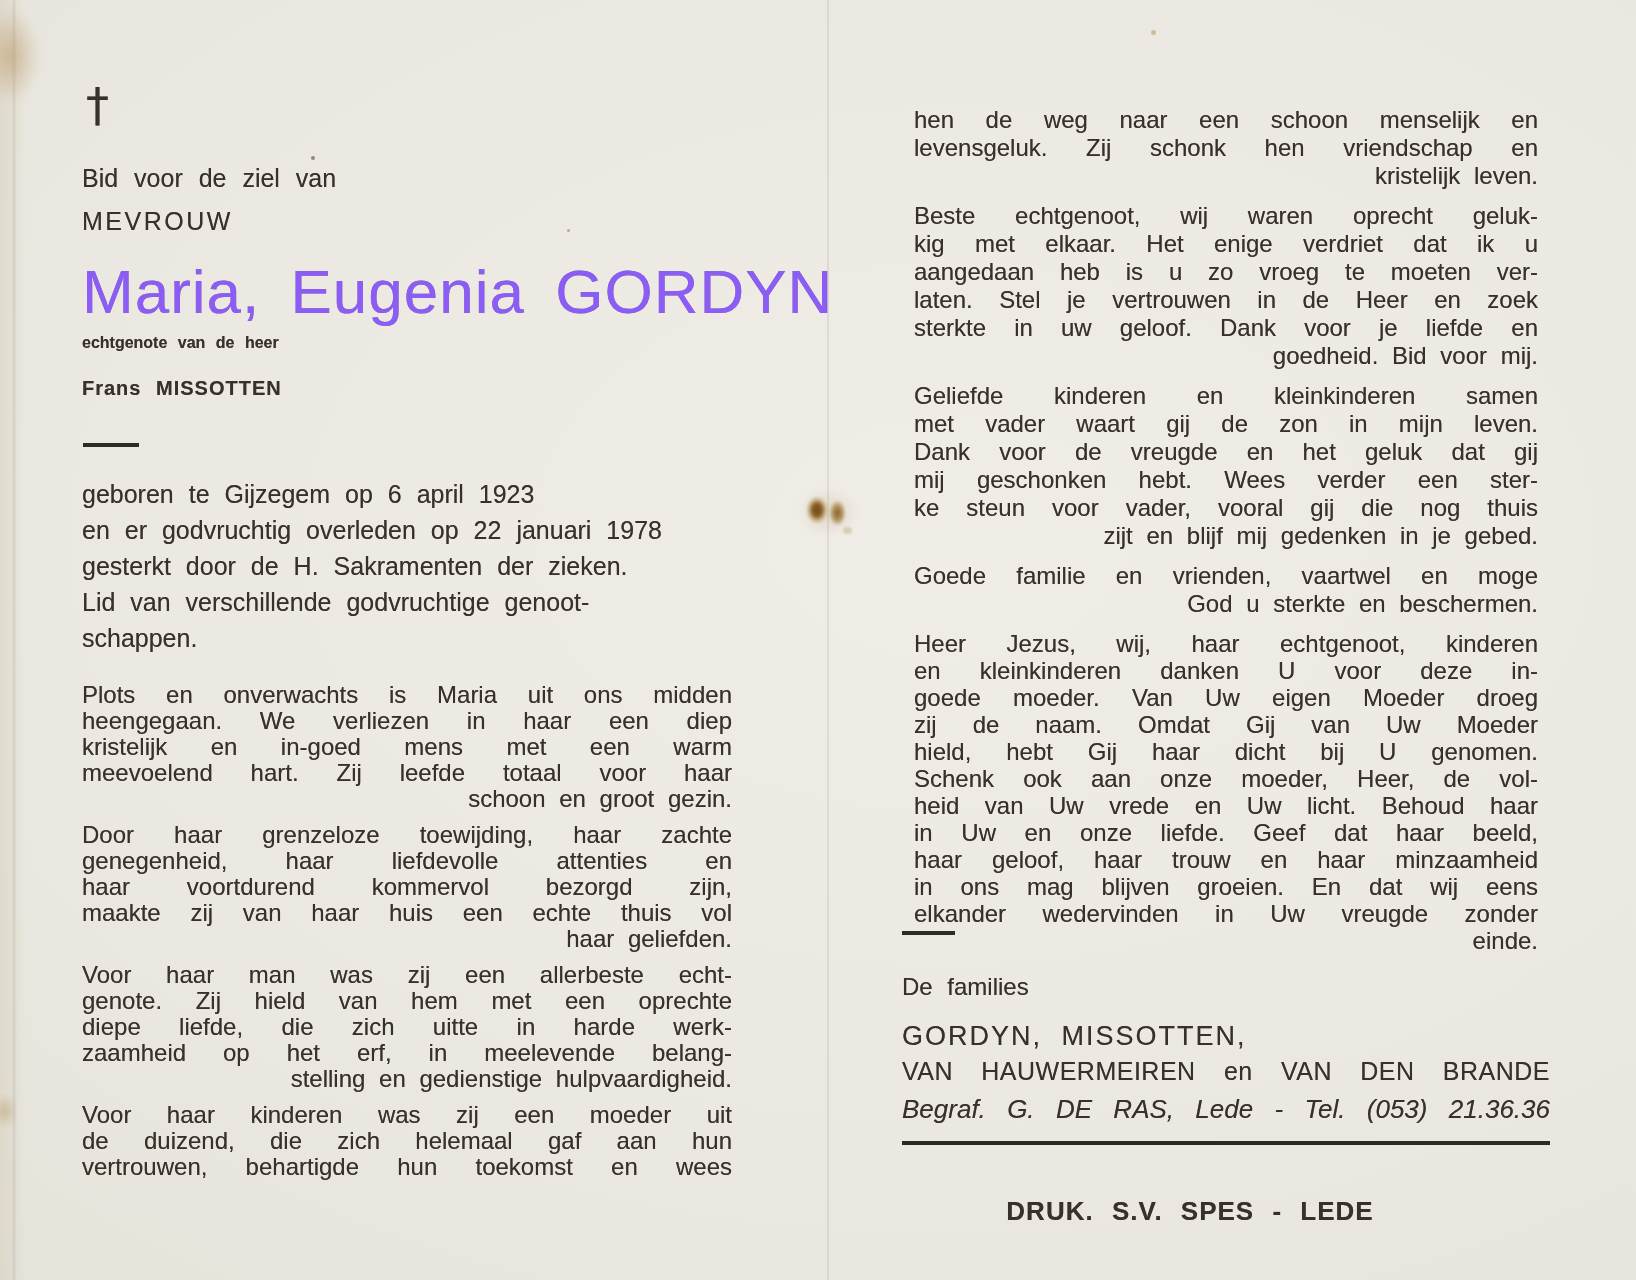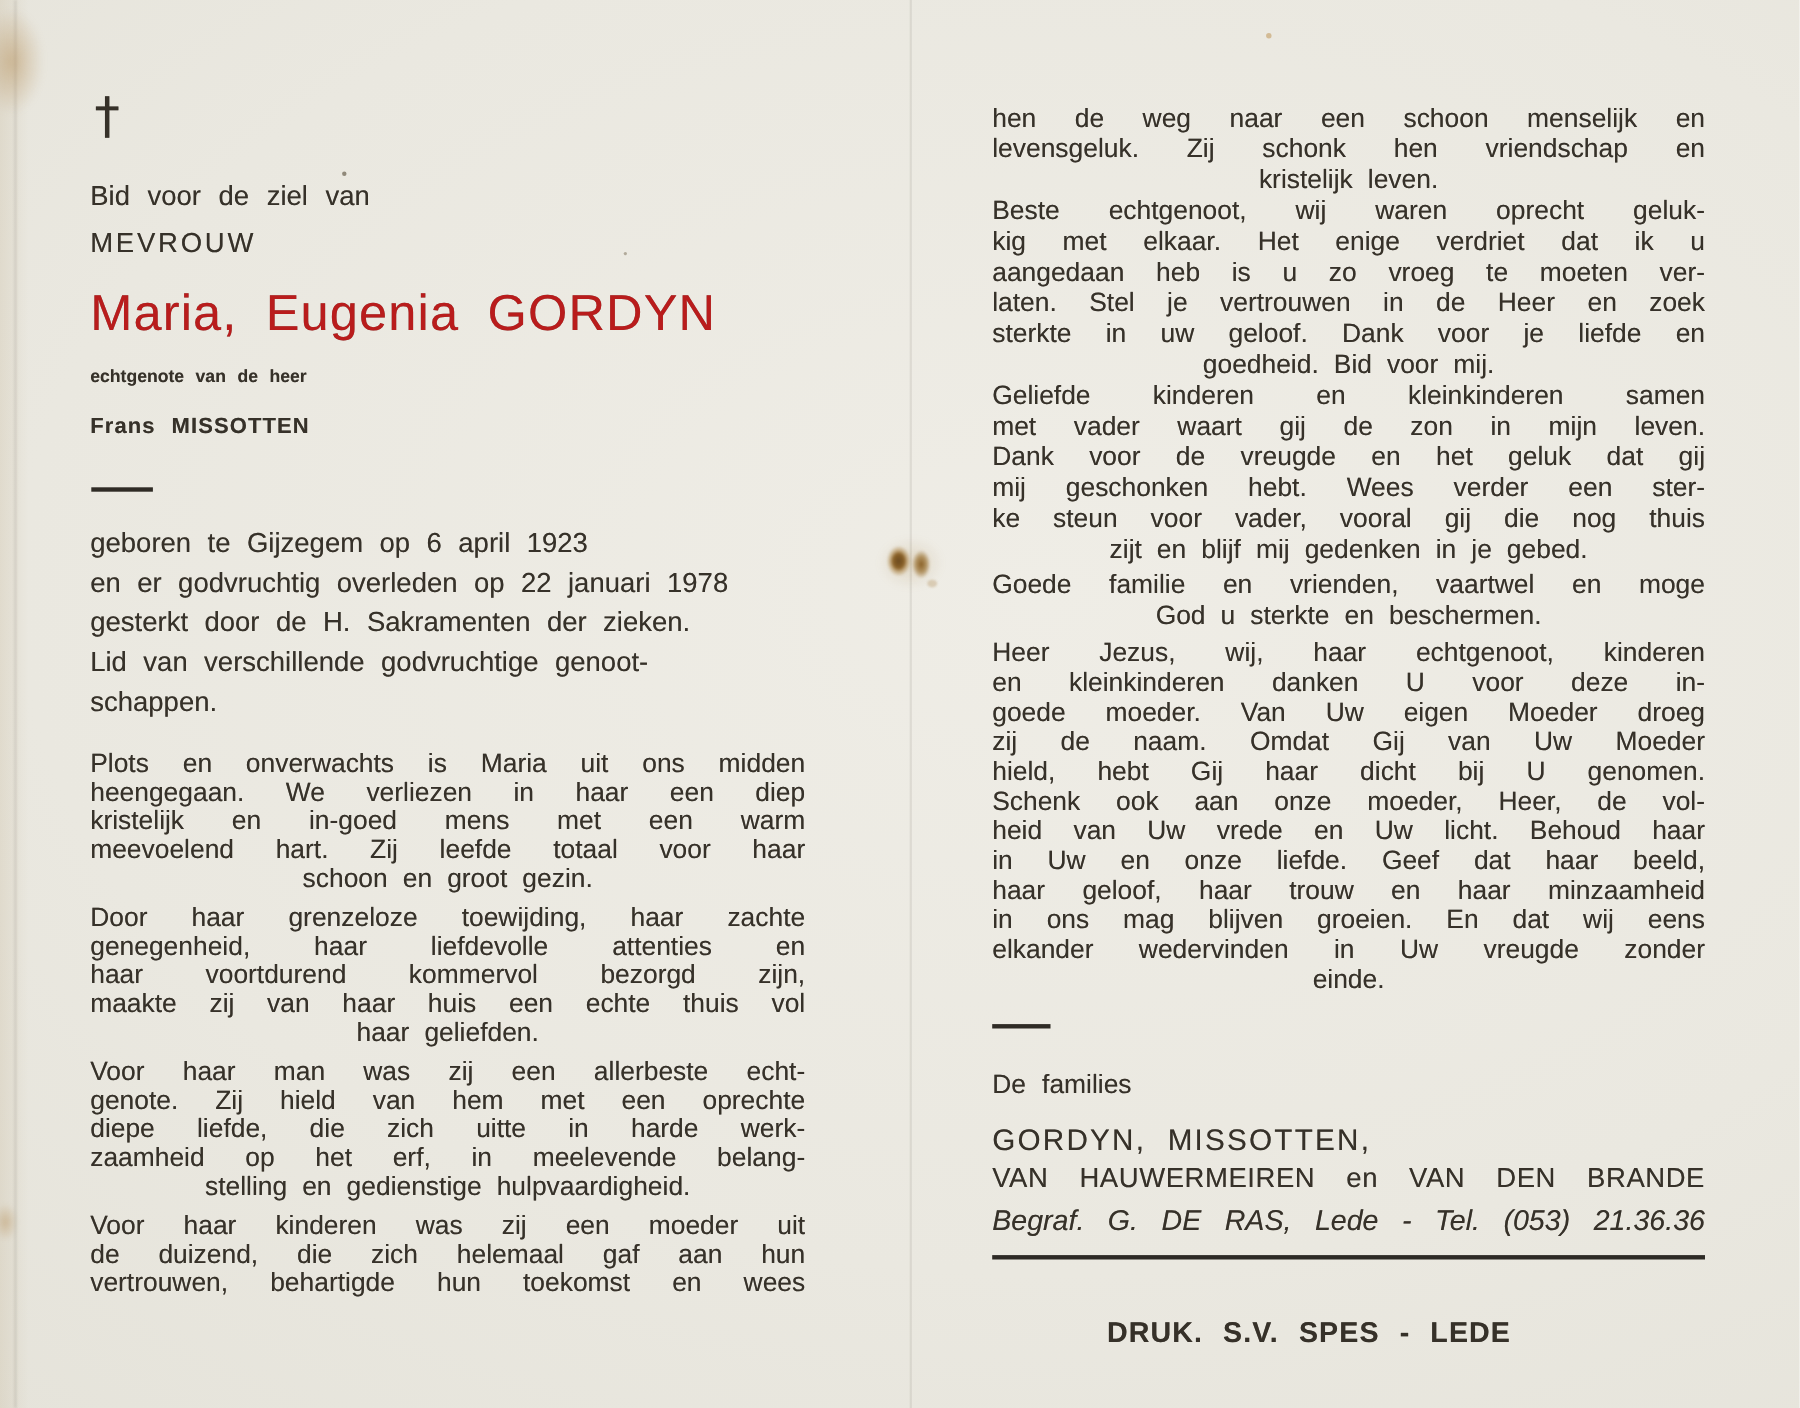--- a/index.html
+++ b/index.html
@@ -35,49 +35,49 @@
 
   
   .ink{color:#363129;text-shadow:0 0 0.5px rgba(54,49,41,0.55);}
   .abs{position:absolute;white-space:nowrap;line-height:1;}
 
   
   .col-left{position:absolute;left:82px;top:0;width:650px;height:1280px;}
   .cross{left:4px;top:82px;font-size:46px;font-family:"DejaVu Sans", sans-serif;}
   .intro-line{left:0;top:166px;font-size:25px;word-spacing:9px;}
   .honorific{left:0;top:209px;font-size:25px;letter-spacing:2.5px;}
-  .deceased-name{left:0;top:261px;font-size:46px;letter-spacing:1px;word-spacing:12px;color:#b91c1c;}
+  .deceased-name{left:0;top:261px;font-size:62px;letter-spacing:1px;word-spacing:12px;color:#8b5cf6;}
   .spouse-intro{left:0;top:335px;font-size:16px;font-weight:700;word-spacing:6px;}
   .spouse-name{left:0;top:378px;font-size:20px;font-weight:700;letter-spacing:1px;word-spacing:8px;}
   .sep-dash{position:absolute;left:1px;top:443px;width:56px;height:4px;background:#2f2b25;}
   .life-block{position:absolute;left:0;top:476px;width:650px;font-size:25px;line-height:36px;word-spacing:8px;}
   .paras-left{position:absolute;left:0;top:682px;width:650px;font-size:24px;line-height:26px;}
   .paras-left .para{margin:0 0 10px 0;}
 
   
   .col-right{position:absolute;left:902px;top:0;width:648px;height:1280px;}
   .paras-right{position:absolute;left:0;top:94px;width:648px;font-size:24px;line-height:28px;}
-  .paras-right .para{margin:0;}
+  .paras-right .para{margin:12px;}
   .paras-right .para:nth-child(4){margin-top:4px;}
   .paras-right .para:nth-child(5){margin-top:6px;line-height:27px;}
   .sep-dash-2{position:absolute;left:0;top:931px;width:53px;height:4px;background:#2f2b25;}
   .families-label{left:0;top:975px;font-size:24px;word-spacing:8px;}
   .families-1{left:0;top:1023px;font-size:27px;letter-spacing:2px;word-spacing:10px;}
   .families-2{position:absolute;left:0;top:1059px;width:648px;font-size:25px;letter-spacing:0.5px;
     line-height:1;text-align:justify;text-align-last:justify;}
   .footer-rule{position:absolute;left:0;top:1141px;width:648px;height:4px;background:#2d2a25;}
   .undertaker{position:absolute;left:0;top:1096px;width:648px;font-size:26px;line-height:1;
     text-align:justify;text-align-last:justify;font-style:italic;}
   .printer{position:absolute;left:-36px;top:1198px;width:648px;font-size:26px;line-height:1;
     text-align:center;word-spacing:10px;letter-spacing:1px;font-weight:bold;}
 
   
   .line{display:block;}
   .line-j{text-align:justify;text-align-last:justify;word-spacing:0;}
-  .line-last{text-align:center;word-spacing:7px;}
+  .line-last{text-align:right;word-spacing:7px;}
   
   .paras-left .para:nth-child(4) .line-last{text-align:justify;text-align-last:justify;word-spacing:0;}
 </style>
 </head>
 <body>
 
 <div class="edge-shade"></div>
 <div class="paper-edge"></div>
 <div class="fold-line"></div>
 <div class="corner-stain"></div>

